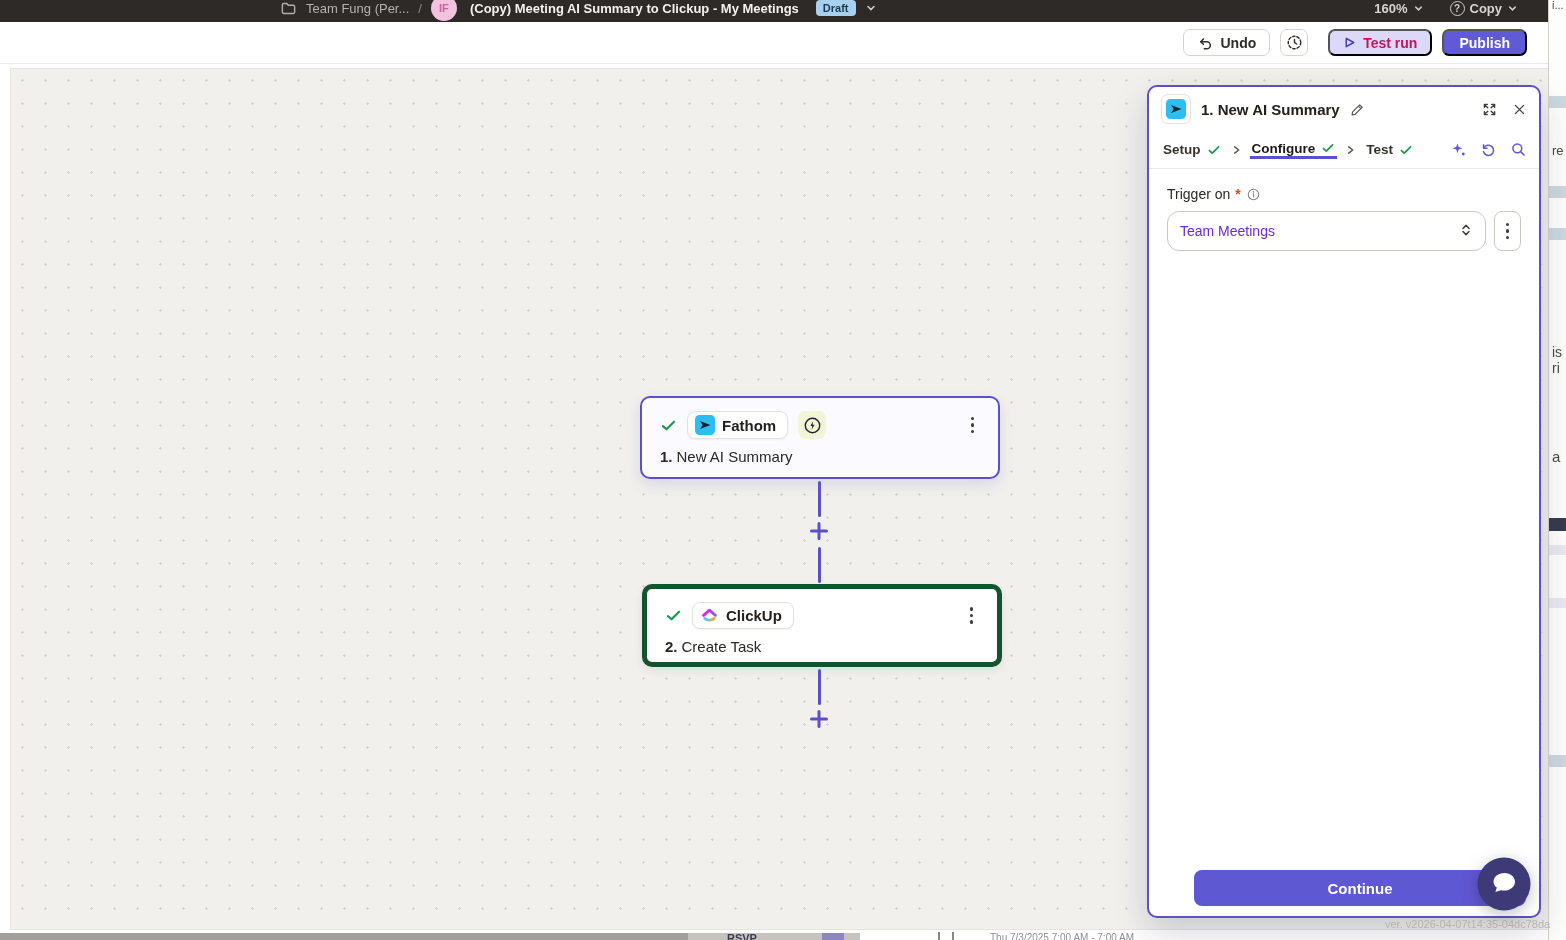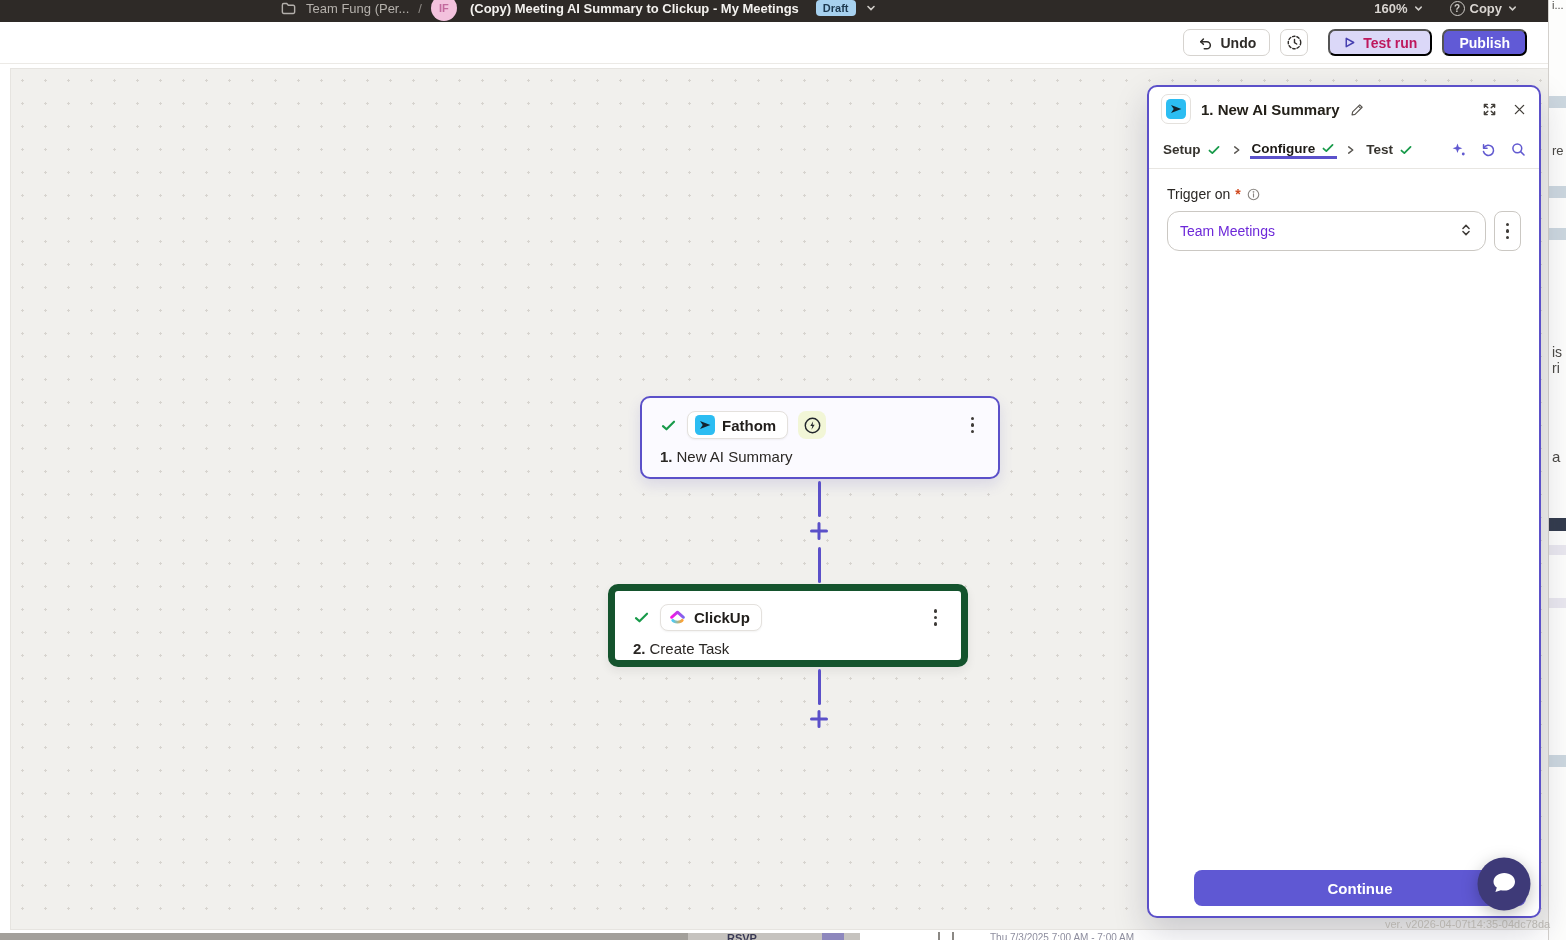--- a/index.html
+++ b/index.html
@@ -38,21 +38,21 @@
   
   .canvas { position:absolute; left:0; top:64px; width:1552px; height:868px; background:#fff; }
   .grid { position:absolute; left:10px; top:4px; right:0; bottom:2px; background:#f1f0ed;
     background-image:radial-gradient(circle, #d7d4cf 1.1px, transparent 1.3px);
     background-size:23px 23px; border:1px solid #e6e4e0; }
 
   .node { position:absolute; width:360px; height:83px; border-radius:10px; background:#fff;
     padding:13px 14px 10px 18px; }
   .node-1 { left:640px; top:332px; background:#fbfaff; border:2px solid #5b50c9;
     box-shadow:0 6px 14px rgba(80,70,180,.14); }
-  .node-2 { left:608px; top:520px; border:7px solid #14532d; box-shadow:0 4px 10px rgba(40,38,35,.08); }
+  .node-2 { left:642px; top:520px; border:5px solid #14532d; box-shadow:0 4px 10px rgba(40,38,35,.08); }
   .node-row1 { display:flex; align-items:center; gap:10px; }
   .app-pill { display:inline-flex; align-items:center; gap:7px; background:#fff;
     border:1px solid #e4e1dd; border-radius:8px; padding:3px 11px 3px 7px;
     box-shadow:0 1px 2px rgba(0,0,0,.05); }
   .app-pill .app-name { font-size:15px; font-weight:700; color:#211e1b; }
   .bolt-badge { width:28px; height:28px; border-radius:8px; background:#f2f6d7;
     display:flex; align-items:center; justify-content:center; }
   .kebab { margin-left:auto; margin-right:4px; display:flex; flex-direction:column; gap:3px;
     padding:4px 6px; cursor:pointer; }
   .kebab i { width:3.4px; height:3.4px; border-radius:50%; background:#3e3b37; display:block; }

